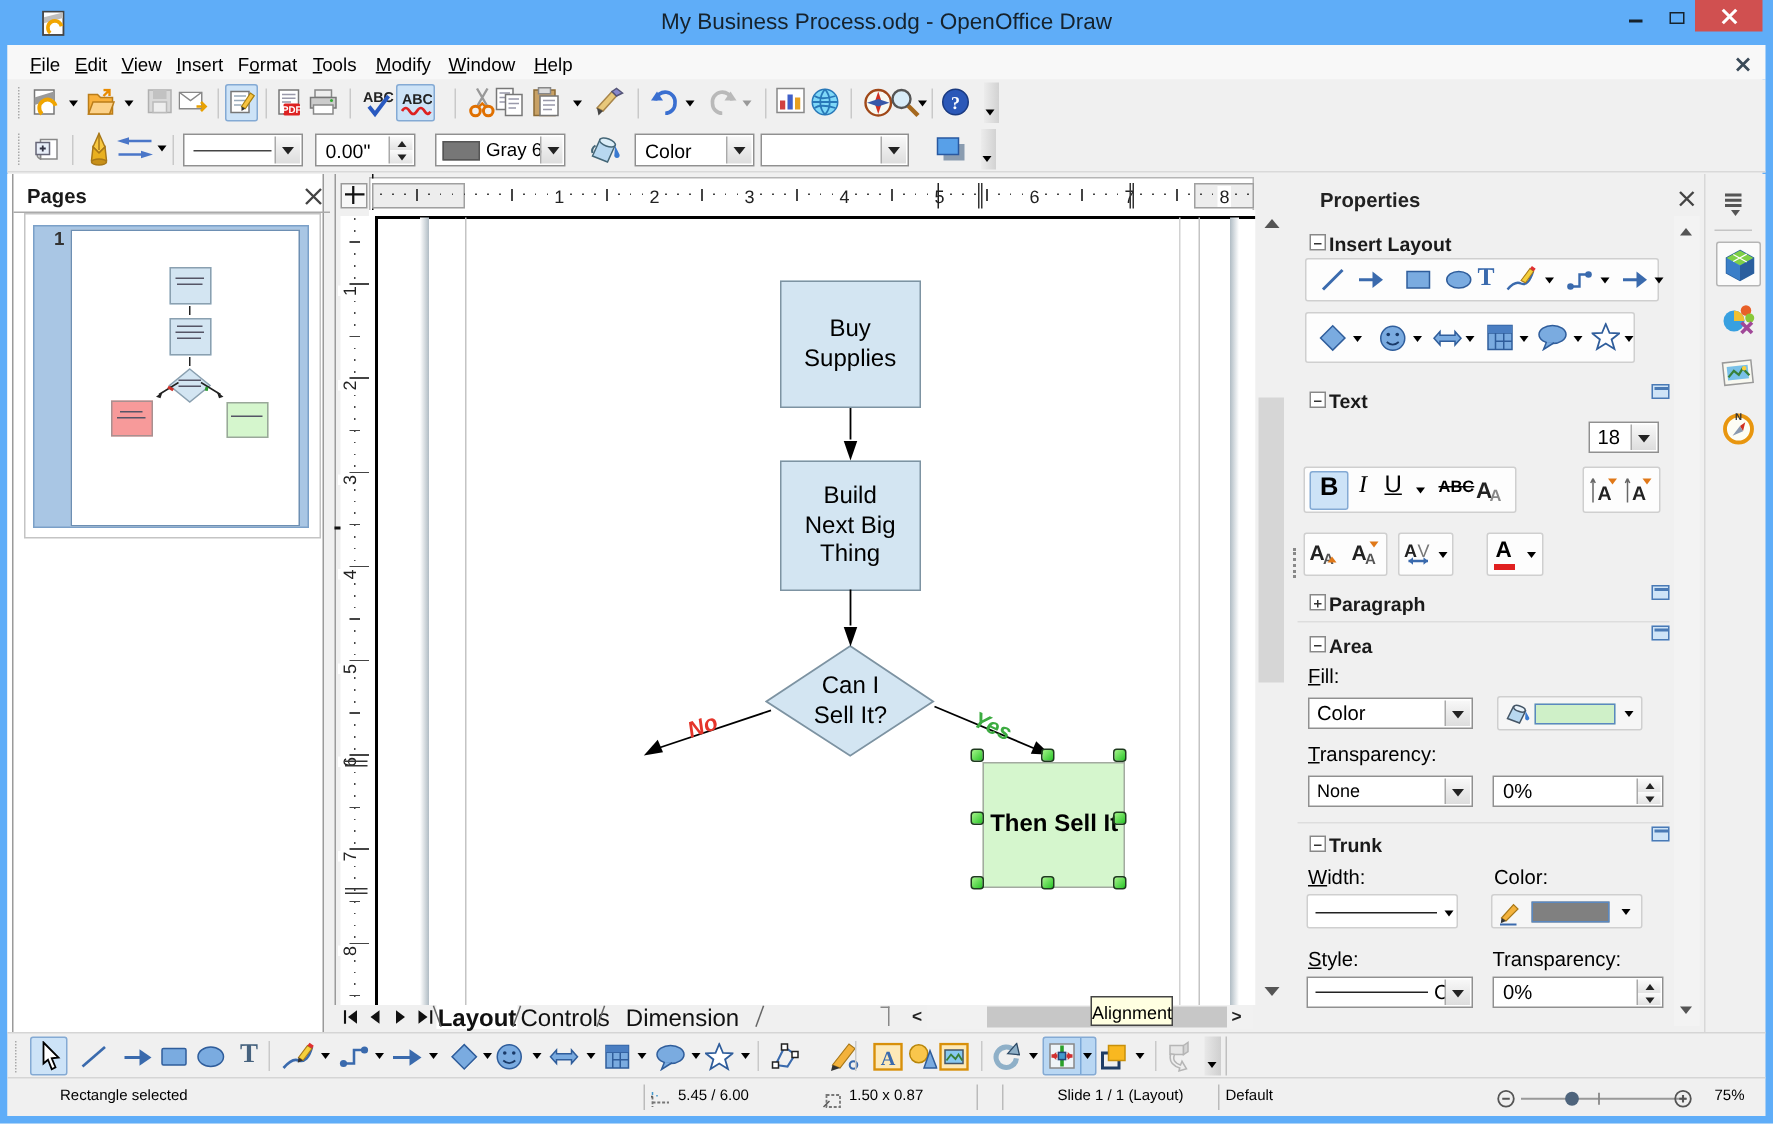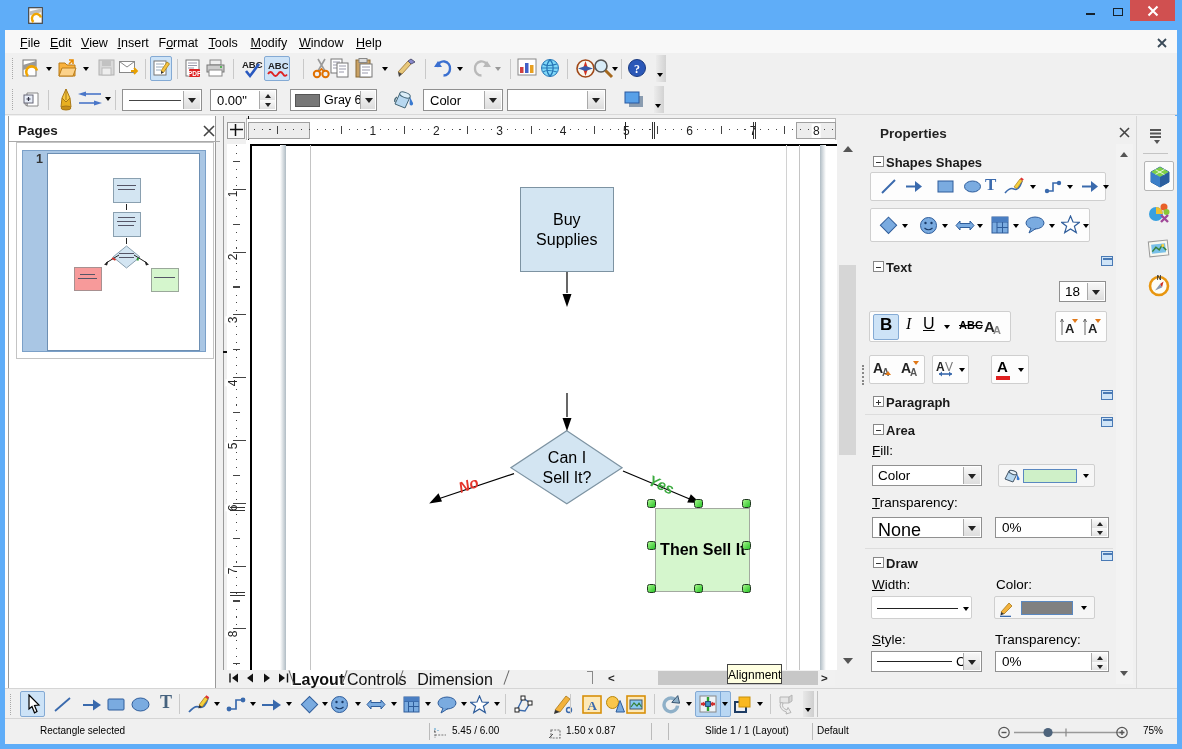--- a/index.html
+++ b/index.html
@@ -73,20 +73,21 @@
 </style>
 </head>
 <body>
 <div id="win">
 
   <svg class="abs" style="left:28px;top:7px" width="17" height="17" viewBox="0 0 17 17">
     <rect x="0.7" y="0.7" width="13.6" height="15.6" fill="#fdfdfd" stroke="#444" stroke-width="1.2"></rect>
     <path d="M1.3 4.5 L14 1.3 L14 5 L1.3 8.5 Z" fill="#bdbdbd"></path>
     <path d="M5.5 15 A4.6 4.6 0 1 1 13 10.5" fill="none" stroke="#f0a500" stroke-width="2.4"></path>
   </svg>
+  <div id="title">My Business Process.odg - OpenOffice Draw</div>
   <div class="abs" style="left:1086px;top:13px;width:8.5px;height:1.8px;background:#16222c"></div>
   <div class="abs" style="left:1113px;top:8px;width:9.5px;height:7.5px;border:1.7px solid #16222c"></div>
   <div class="abs" style="left:1130px;top:0;width:45px;height:20.5px;background:#d05050">
     <svg class="abs" style="left:17px;top:5px" width="12" height="12" viewBox="0 0 12 12">
         <path d="M1.5 1.5 L10.5 10.5 M10.5 1.5 L1.5 10.5" stroke="#fff" stroke-width="2.1"></path>
       </svg>
   </div>
 
   <div id="inner">
 
@@ -407,20 +408,21 @@
 
           <div class="abs" style="left:4px;top:4px;width:587px;height:1.5px;background:#000"></div>
           <div class="abs" style="left:4px;top:4px;width:1.5px;height:526px;background:#000"></div>
           <div class="abs" style="left:34px;top:5px;width:6px;height:525px;background:linear-gradient(to right,#fff,#b0bcc4)"></div>
           <div class="abs" style="left:64px;top:5px;width:1px;height:525px;background:#c4c4c4"></div>
           <div class="abs" style="left:540px;top:5px;width:1px;height:525px;background:#d2d2d2"></div>
           <div class="abs" style="left:553px;top:5px;width:1px;height:525px;background:#c4c4c4"></div>
           <div class="abs" style="left:574px;top:5px;width:6px;height:525px;background:linear-gradient(to right,#b0bcc4,#fff)"></div>
 
           <div class="abs fcbox" style="left:273.5px;top:47px;width:94.5px;height:85px;background:#d3e5f2;border:1.2px solid #7d93a2">Buy<br>Supplies</div>
+          <div class="abs fcbox" style="left:273.5px;top:167px;width:94.5px;height:86.5px;background:#d3e5f2;border:1.2px solid #7d93a2">Build<br>Next Big<br>Thing</div>
           <svg class="abs" style="left:264px;top:290px" width="114" height="75" viewBox="0 0 114 75">
               <polygon points="56.8,0.7 112.1,37.7 56.8,73.8 0.9,37.7" fill="#d3e5f2" stroke="#7d93a2" stroke-width="1.2"></polygon>
             </svg>
           <div class="abs fcbox" style="left:264px;top:290px;width:114px;height:75px;background:none;border:none">Can I<br>Sell It?</div>
           <div class="abs fcbox" style="left:409.4px;top:367.5px;width:94.8px;height:84.5px;background:#d5f6cd;border:1.2px solid #a3aaa0;font-weight:bold">Then Sell It</div>
 
           <svg class="abs" style="left:130px;top:125px" width="340" height="245" viewBox="0 0 340 245">
             <path d="M191 7 V28" stroke="#000" stroke-width="1.2" fill="none"></path>
             <polygon points="191,42 186.5,29 195.5,29" fill="#000"></polygon>
             <path d="M191 128 V152" stroke="#000" stroke-width="1.2" fill="none"></path>
@@ -476,21 +478,21 @@
       </div>
 
       <div class="abs" style="left:722px;top:548px;width:55px;height:20px;background:#ffffe1;border:1px solid #444;z-index:30;font-size:12px;color:#000;text-align:center;padding-top:3px">Alignment</div>
       <div id="props">
         <div class="phead abs" style="left:15px;top:10px;font-size:13.5px;color:#222">Properties</div>
         <svg class="abs" style="left:254px;top:11px" width="11" height="11" viewBox="0 0 11 11">
             <path d="M1 1 L10 10 M10 1 L1 10" stroke="#444" stroke-width="1.6"></path>
           </svg>
 
         <div class="collapse abs" style="left:8px;top:40px"></div>
-        <div class="phead abs" style="left:21px;top:39px">Shapes Shapes</div>
+        <div class="phead abs" style="left:21px;top:39px">Insert Layout</div>
         <div class="wbox abs" style="left:5px;top:56px;width:236px;height:29px">
           <svg class="abs" style="left:9px;top:5px" width="17" height="17" viewBox="0 0 17 17">
               <path d="M2 15 L15 2" stroke="#3a6aad" stroke-width="2"></path>
             </svg>
           <svg class="abs" style="left:34px;top:5px" width="18" height="17" viewBox="0 0 18 17">
               <path d="M1 8.5 H11" stroke="#3a6aad" stroke-width="2"></path>
               <path d="M10 3 L17 8.5 L10 14 Z" fill="#3a6aad"></path>
             </svg>
           <svg class="abs" style="left:66px;top:5px" width="18" height="17" viewBox="0 0 18 17">
               <rect x="1" y="3" width="15" height="11" fill="#7aabe0" stroke="#2f5d9b"></rect>
@@ -626,32 +628,32 @@
           <svg class="abs" style="left:5px;top:3px" width="17" height="17" viewBox="0 0 17 17">
               <path d="M5 3 L13 6 L9 14 L1 11 Z" fill="#b8d8f0" stroke="#456"></path>
               <ellipse cx="9" cy="4.5" rx="4" ry="1.8" fill="#e8f2fa" stroke="#456" transform="rotate(20 9 4.5)"></ellipse>
               <path d="M13 6 L15.5 10.5 a1.4 1.4 0 1 1 -2.7 0 Z" fill="#3a7ad0"></path>
             </svg>
           <div class="abs" style="left:24px;top:4px;width:54px;height:14px;background:#cff0c8;border:1px solid #5a88c0"></div>
           <div class="dd" style="left:84px;top:9px"></div>
         </div>
         <div class="abs lbl" style="left:7px;top:379px"><u>T</u>ransparency:</div>
         <div class="combo" style="left:7px;top:401px;width:110px;height:21px">
-          <div class="abs" style="left:5px;top:2px;font-size:18px">None</div>
+          <div class="abs" style="left:5px;top:2px;font-size:12px">None</div>
             <div class="btn"></div>
         </div>
         <div class="spin" style="left:130px;top:401px;width:114px;height:21px">
           <div class="abs" style="left:6px;top:2px;font-size:13.5px">0%</div>
           <div class="up"></div>
             <div class="dn"></div>
         </div>
         <div class="abs" style="left:0;top:432px;width:248px;height:1px;background:#ddd"></div>
 
         <div class="collapse abs" style="left:8px;top:441px"></div>
-        <div class="phead abs" style="left:21px;top:440px">Draw</div>
+        <div class="phead abs" style="left:21px;top:440px">Trunk</div>
         <div class="dlg abs" style="left:236px;top:435px"></div>
         <div class="abs lbl" style="left:7px;top:461px"><u>W</u>idth:</div>
         <div class="abs lbl" style="left:131px;top:461px">Color:</div>
         <div class="wbox abs" style="left:6px;top:480px;width:101px;height:23px;background:#fff">
           <div class="abs" style="left:5px;top:11px;width:81px;height:1.4px;background:#222"></div>
           <div class="dd" style="left:91px;top:10px"></div>
         </div>
         <div class="wbox abs" style="left:129px;top:480px;width:101px;height:23px;background:#f6f6f6">
           <svg class="abs" style="left:4px;top:4px" width="16" height="16" viewBox="0 0 16 16">
               <path d="M2 11 L10 2 L13 5 L5 13 Z" fill="#f3b23c" stroke="#a87818" stroke-width="0.8"></path>

